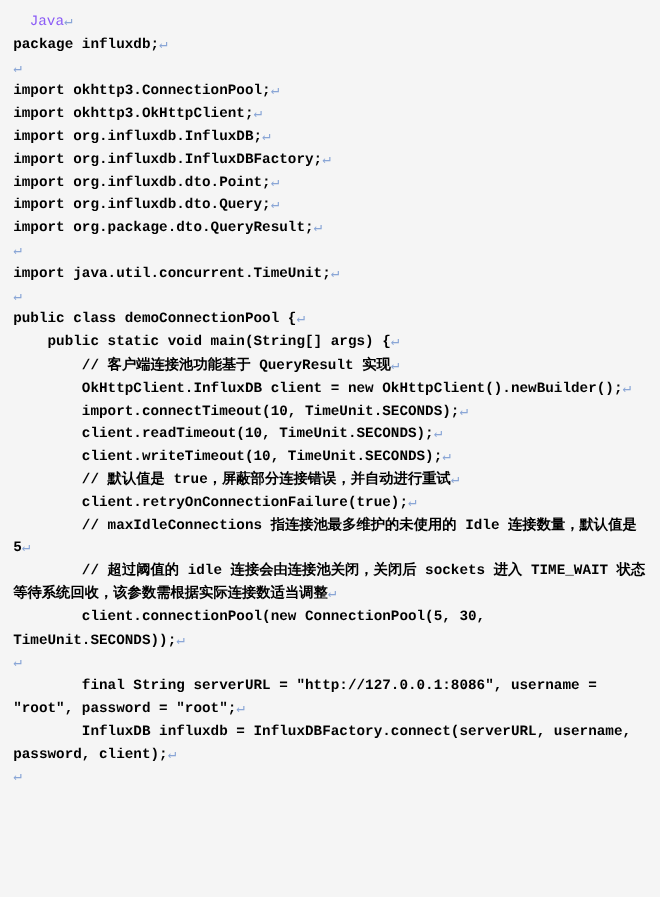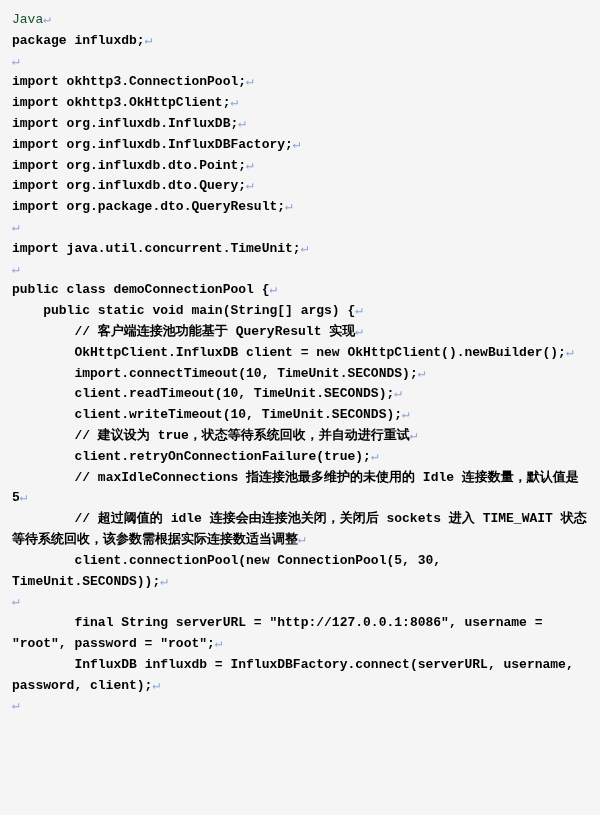--- a/index.html
+++ b/index.html
@@ -12,22 +12,23 @@
     color: #000;
   }
   .code-block {
     padding: 10px 12px;
     background: #f5f5f5;
     white-space: pre-wrap;
     word-wrap: break-word;
     font-weight: bold;
   }
   .lang-label {
-    color: #14532d;
+    color: #8b5cf6;
     font-weight: normal;
+    margin-left: 15px;
   }
   .newline-marker {
     color: #8aa6d6;
     font-weight: normal;
   }
 </style>
 </head>
 <body>
 
 <div class="code-block"><span class="lang-label">Java</span><span class="newline-marker">↵</span>
@@ -43,21 +44,21 @@
 <span></span><span class="newline-marker">↵</span>
 <span>import java.util.concurrent.TimeUnit;</span><span class="newline-marker">↵</span>
 <span></span><span class="newline-marker">↵</span>
 <span>public class demoConnectionPool {</span><span class="newline-marker">↵</span>
 <span>    public static void main(String[] args) {</span><span class="newline-marker">↵</span>
 <span>        // 客户端连接池功能基于 QueryResult 实现</span><span class="newline-marker">↵</span>
 <span>        OkHttpClient.InfluxDB client = new OkHttpClient().newBuilder();</span><span class="newline-marker">↵</span>
 <span>        import.connectTimeout(10, TimeUnit.SECONDS);</span><span class="newline-marker">↵</span>
 <span>        client.readTimeout(10, TimeUnit.SECONDS);</span><span class="newline-marker">↵</span>
 <span>        client.writeTimeout(10, TimeUnit.SECONDS);</span><span class="newline-marker">↵</span>
-<span>        // 建议设为 true，状态等待系统回收，并自动进行重试</span><span class="newline-marker">↵</span>
+<span>        // 默认值是 true，屏蔽部分连接错误，并自动进行重试</span><span class="newline-marker">↵</span>
 <span>        client.retryOnConnectionFailure(true);</span><span class="newline-marker">↵</span>
 <span>        // maxIdleConnections 指连接池最多维护的未使用的 Idle 连接数量，默认值是 5</span><span class="newline-marker">↵</span>
 <span>        // 超过阈值的 idle 连接会由连接池关闭，关闭后 sockets 进入 TIME_WAIT 状态等待系统回收，该参数需根据实际连接数适当调整</span><span class="newline-marker">↵</span>
 <span>        client.connectionPool(new ConnectionPool(5, 30, TimeUnit.SECONDS));</span><span class="newline-marker">↵</span>
 <span></span><span class="newline-marker">↵</span>
 <span>        final String serverURL = "http://127.0.0.1:8086", username = "root", password = "root";</span><span class="newline-marker">↵</span>
 <span>        InfluxDB influxdb = InfluxDBFactory.connect(serverURL, username, password, client);</span><span class="newline-marker">↵</span>
 <span></span><span class="newline-marker">↵</span>
 </span></div>
 

